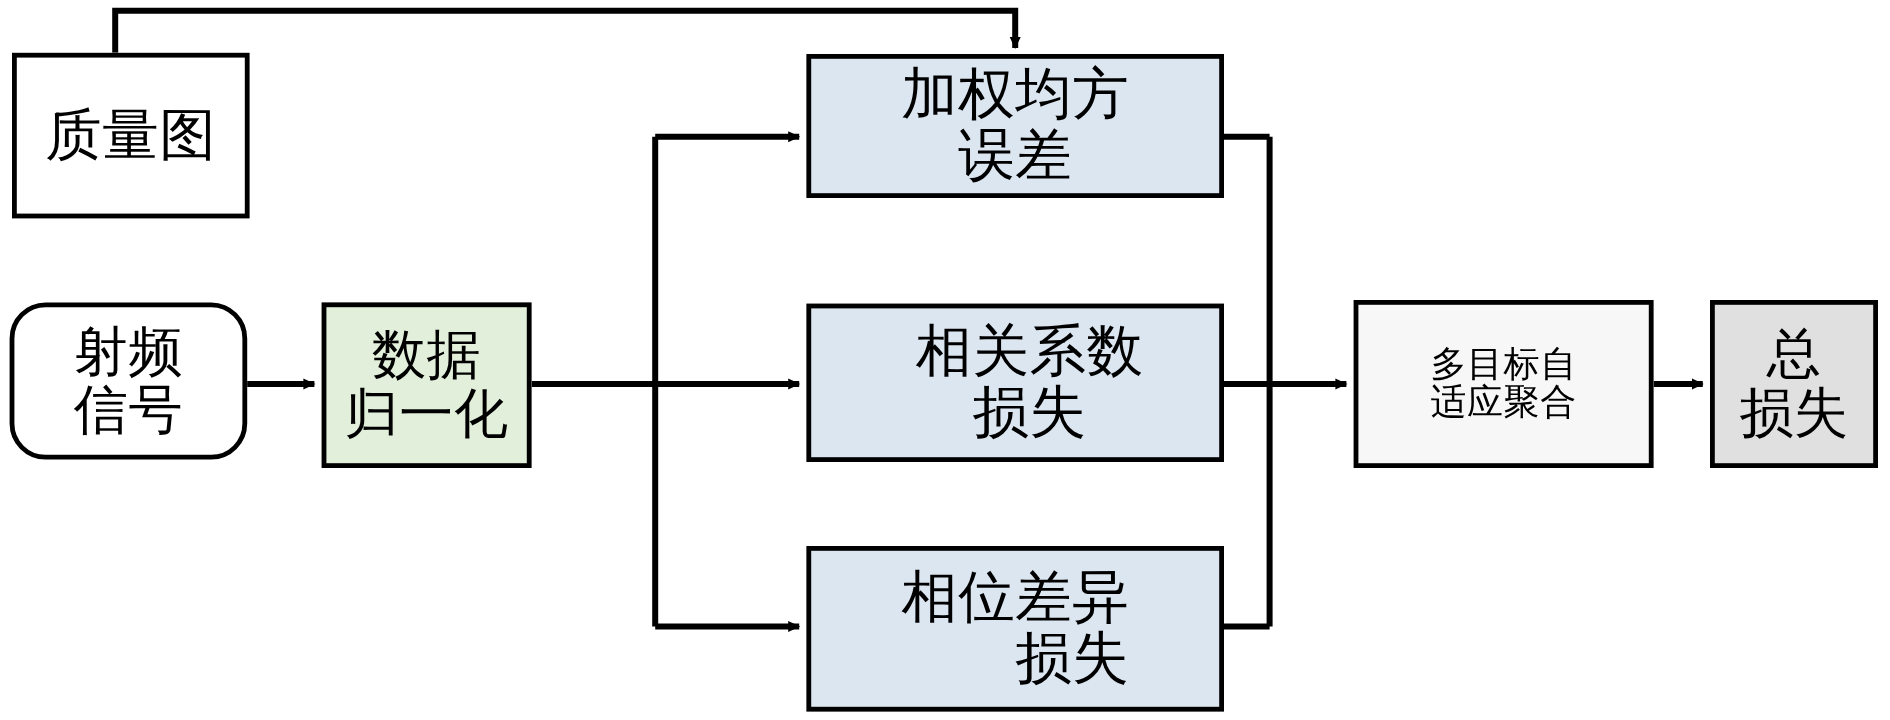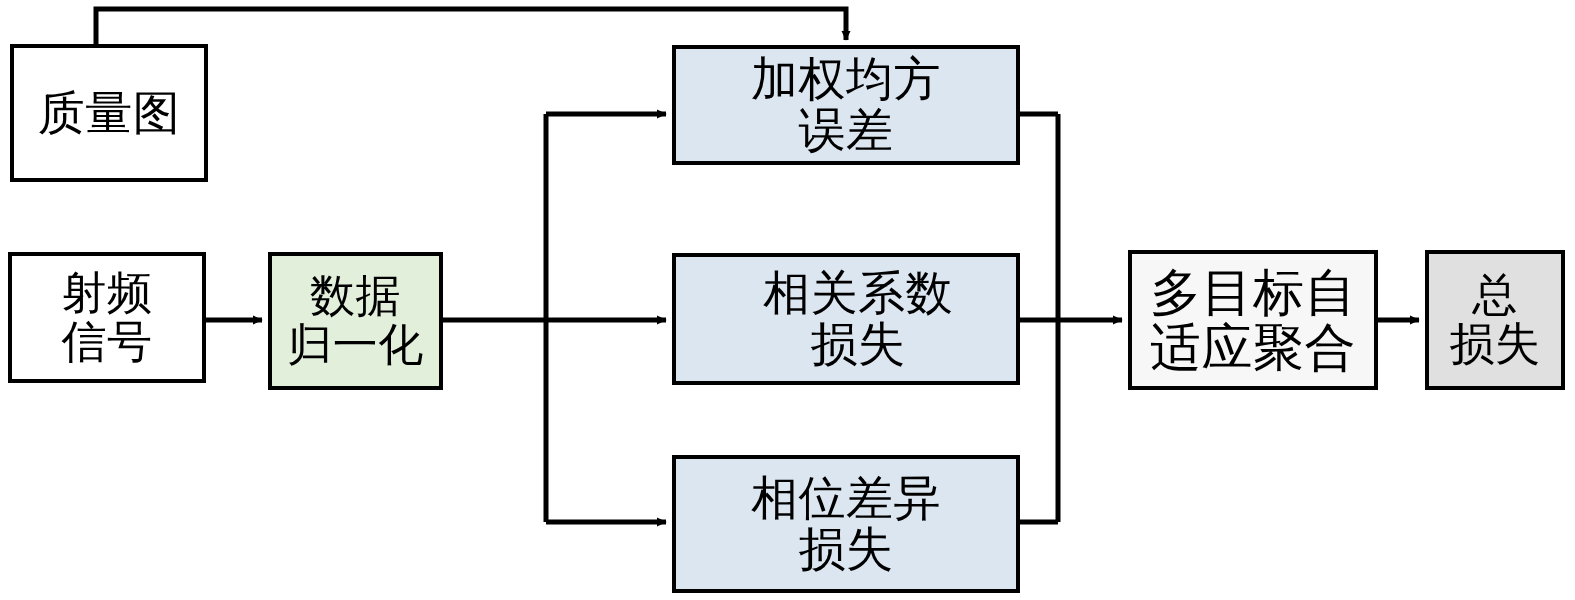--- a/index.html
+++ b/index.html
@@ -6,26 +6,26 @@
   body{width:1575px;height:600px;overflow:hidden;
        font-family:"DejaVu Sans","Liberation Sans",sans-serif;}
   #diagram{position:relative;width:1575px;height:600px;background:#ffffff;}
   svg.edges{position:absolute;left:0;top:0;width:1575px;height:600px;}
   .node{position:absolute;box-sizing:border-box;border:4px solid #000000;
         display:flex;align-items:center;justify-content:center;
         text-align:center;color:#000000;line-height:1.08;
         font-weight:400;letter-spacing:0.5px;}
   .node span{display:block;white-space:pre-line;}
   .n-quality{left:10px;top:44px;width:198px;height:138px;background:#ffffff;font-size:47px;}
-  .n-rf{left:8px;top:252px;width:198px;height:131px;background:#ffffff;font-size:45px;}
+  .n-rf{left:8px;top:252px;width:198px;height:131px;background:#ffffff;font-size:45px;border-radius:30px;}
   .n-norm{left:268px;top:252px;width:175px;height:138px;background:#e2efda;font-size:45px;justify-content:center;}
   .n-wmse{left:672px;top:45px;width:348px;height:120px;background:#dce6f1;font-size:47px;}
   .n-corr{left:672px;top:253px;width:348px;height:132px;background:#dce6f1;font-size:47px;padding-left:24px;}
-  .n-phase{left:672px;top:455px;width:348px;height:138px;background:#dce6f1;font-size:47px;}
-  .n-agg{left:1128px;top:250px;width:250px;height:140px;background:#f7f7f7;font-size:51px;}
+  .n-phase{left:672px;top:455px;width:348px;height:138px;background:#dce6f1;font-size:47px;text-align:right;}
+  .n-agg{left:1128px;top:250px;width:250px;height:140px;background:#f7f7f7;font-size:30px;}
   .n-total{left:1425px;top:250px;width:140px;height:140px;background:#e0e0e0;font-size:45px;}
 </style>
 </head>
 <body>
 
 <div id="diagram">
 
   <svg class="edges" viewBox="0 0 1575 600" xmlns="http://www.w3.org/2000/svg">
     <defs>
       <marker id="ah" markerWidth="11" markerHeight="11" refX="9.2" refY="5" orient="auto" markerUnits="userSpaceOnUse">

